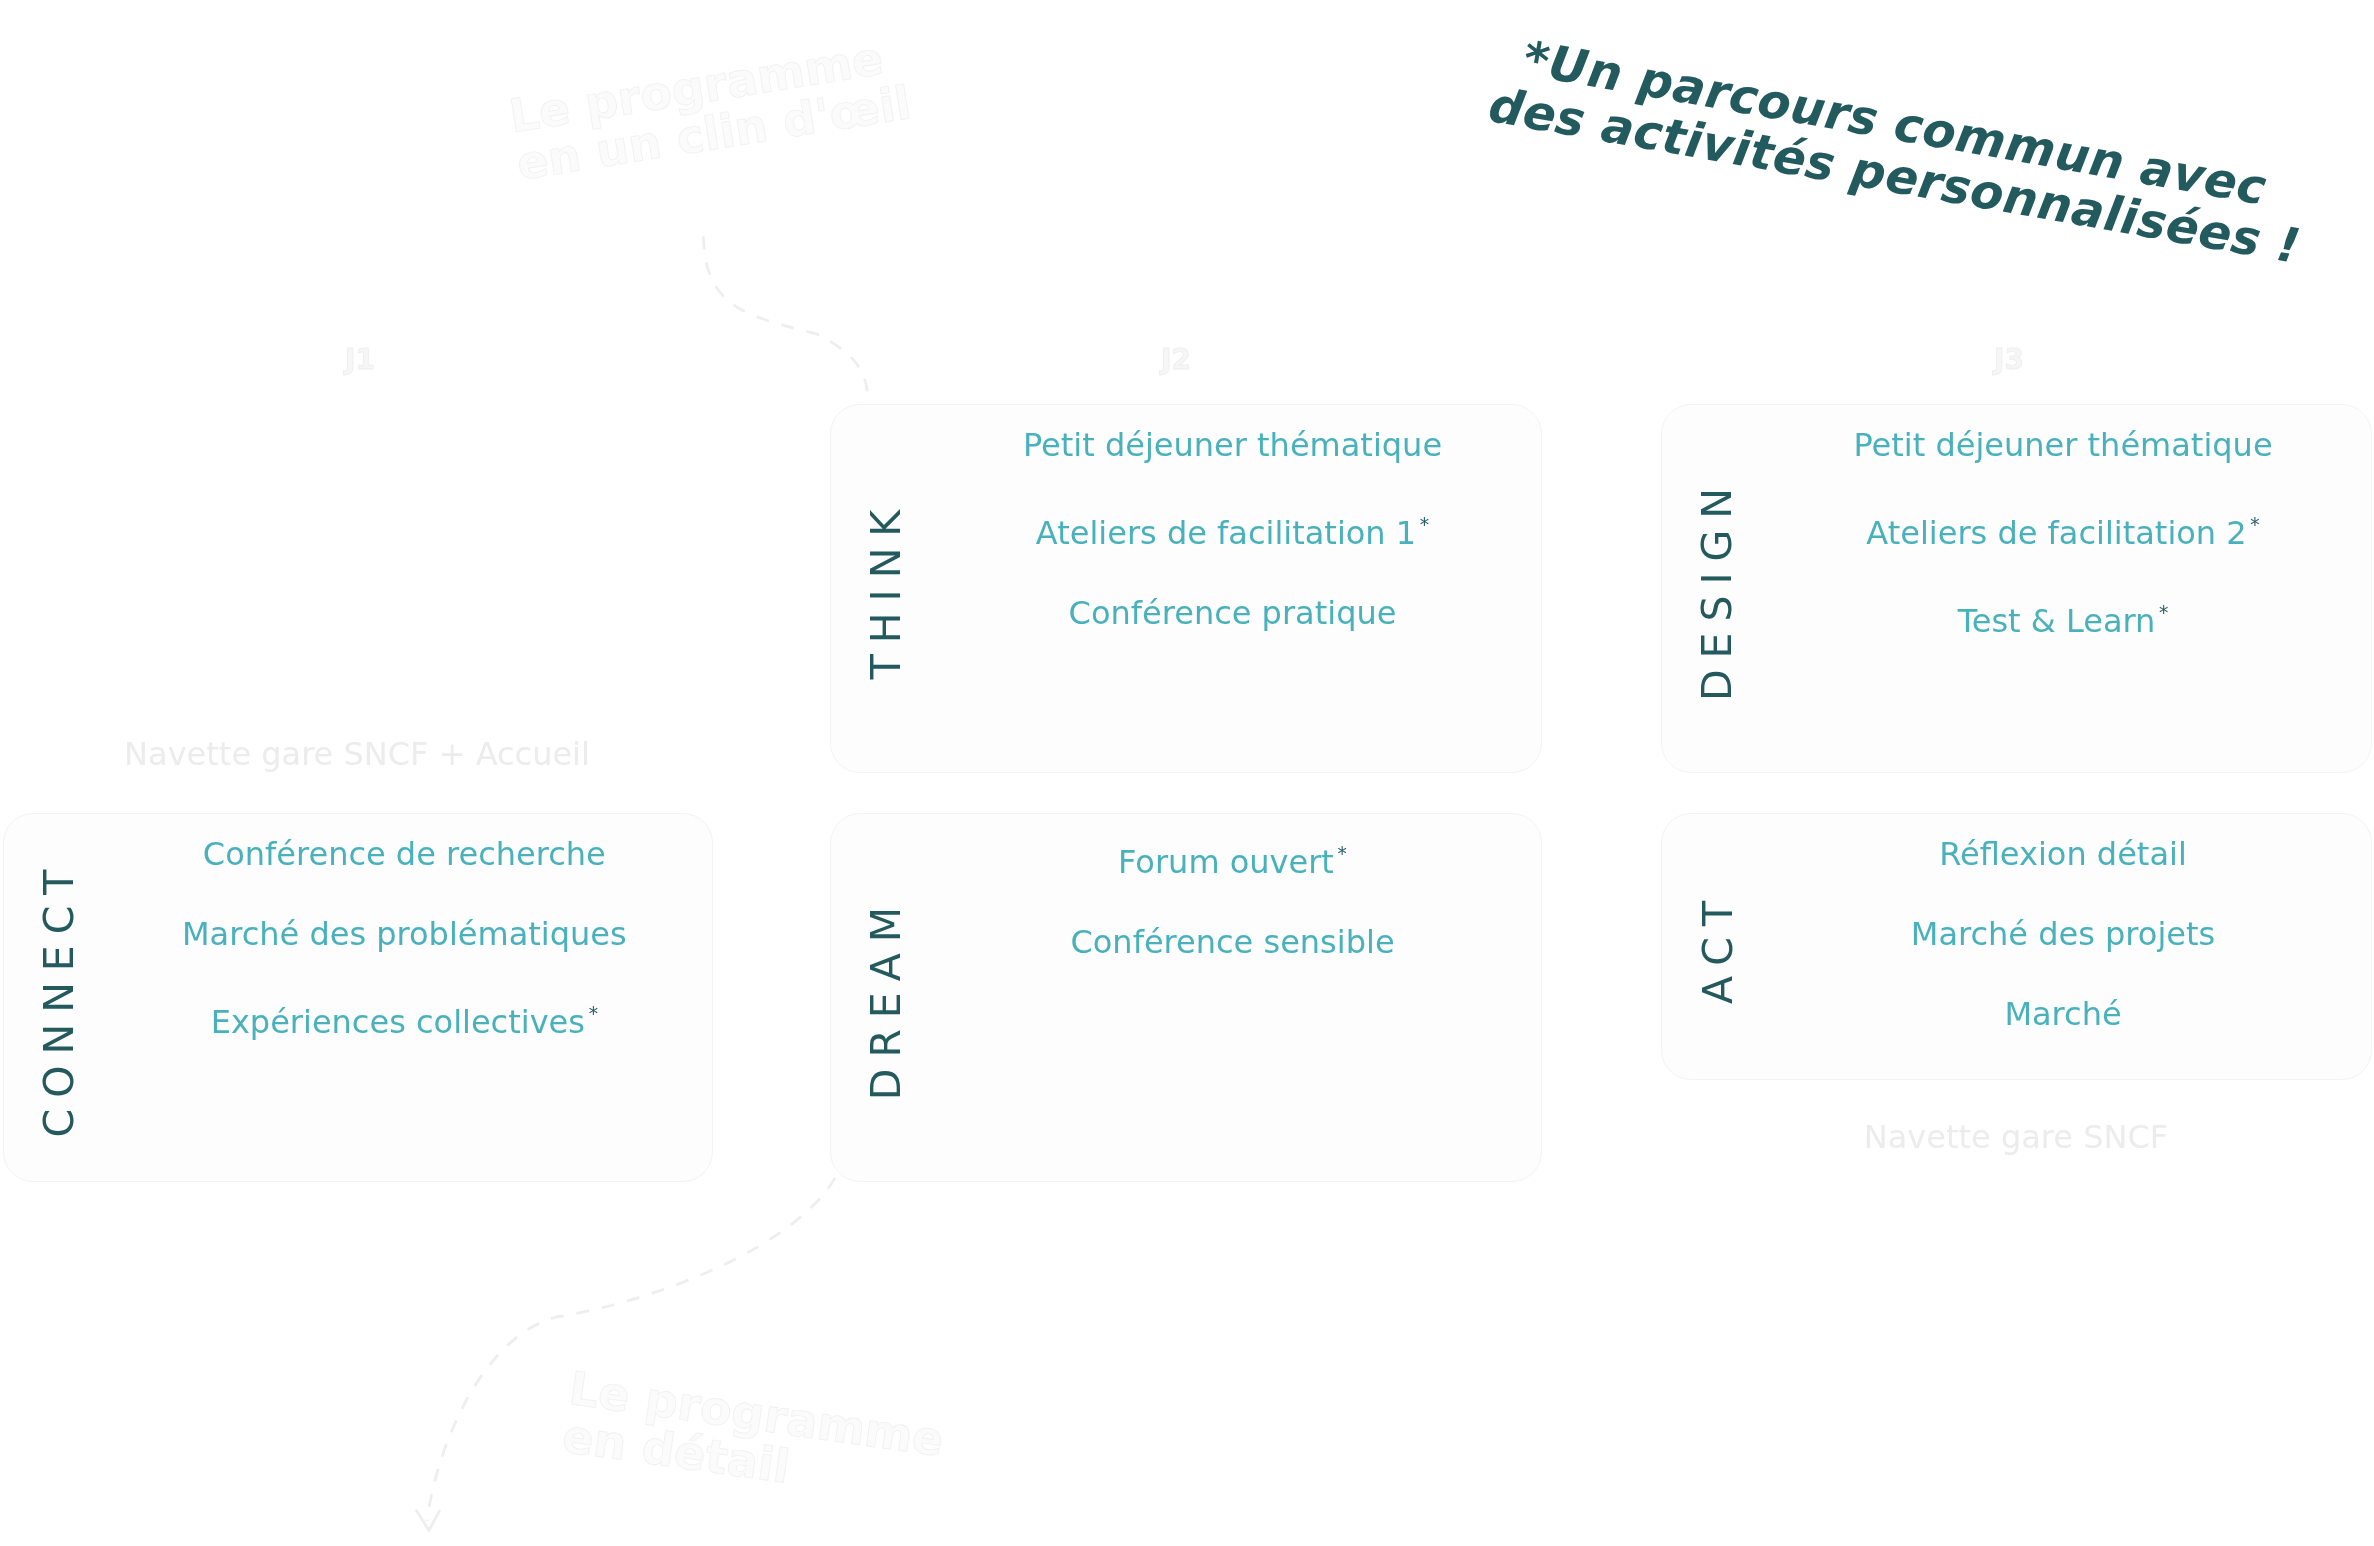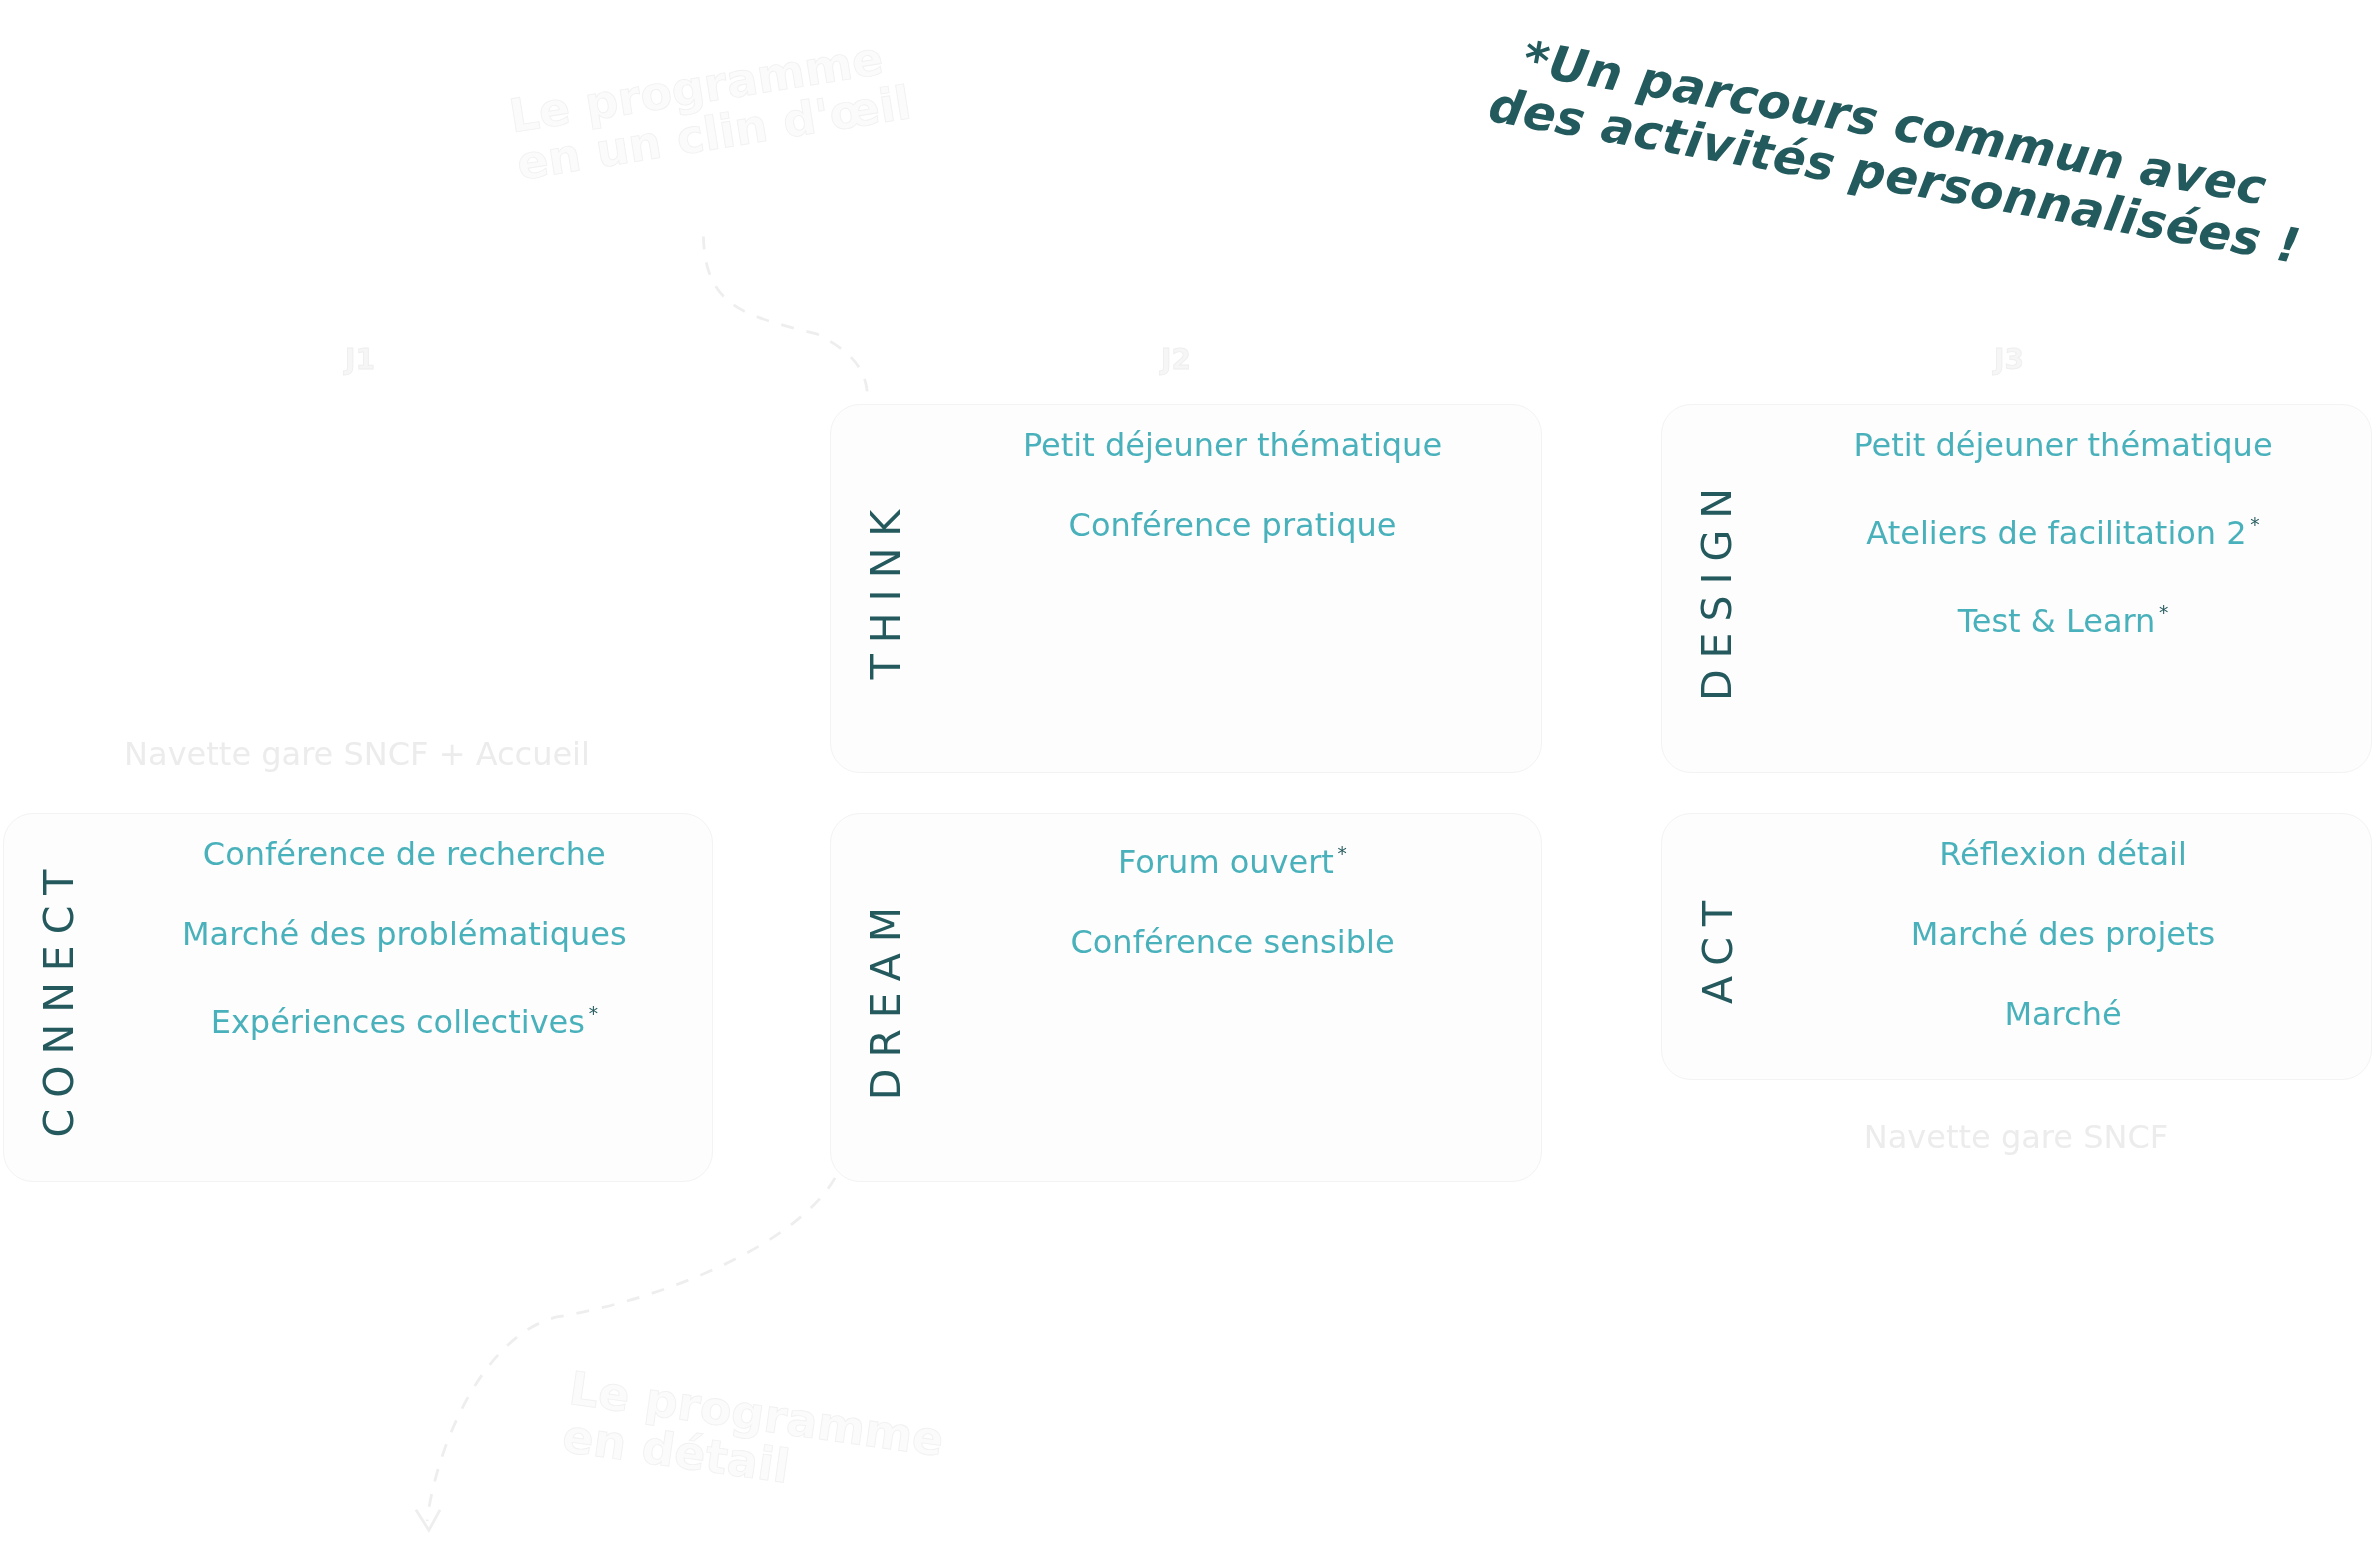--- a/index.html
+++ b/index.html
@@ -67,20 +67,21 @@
     <div class="card-item"><span>Expériences collectives</span><sup>*</sup></div>
   </div>
 </div>
 
 <div class="card" style="left:830px; top:404px; width:712px; height:369px;">
   <div class="card-label">
       <span>THINK</span>
     </div>
   <div class="card-items">
     <div class="card-item"><span>Petit déjeuner thématique</span></div>
+    <div class="card-item"><span>Ateliers de facilitation 1</span><sup>*</sup></div>
     <div class="card-item"><span>Conférence pratique</span></div>
   </div>
 </div>
 
 <div class="card" style="left:830px; top:813px; width:712px; height:369px;">
   <div class="card-label">
       <span>DREAM</span>
     </div>
   <div class="card-items">
     <div class="card-item"><span>Forum ouvert</span><sup>*</sup></div>

